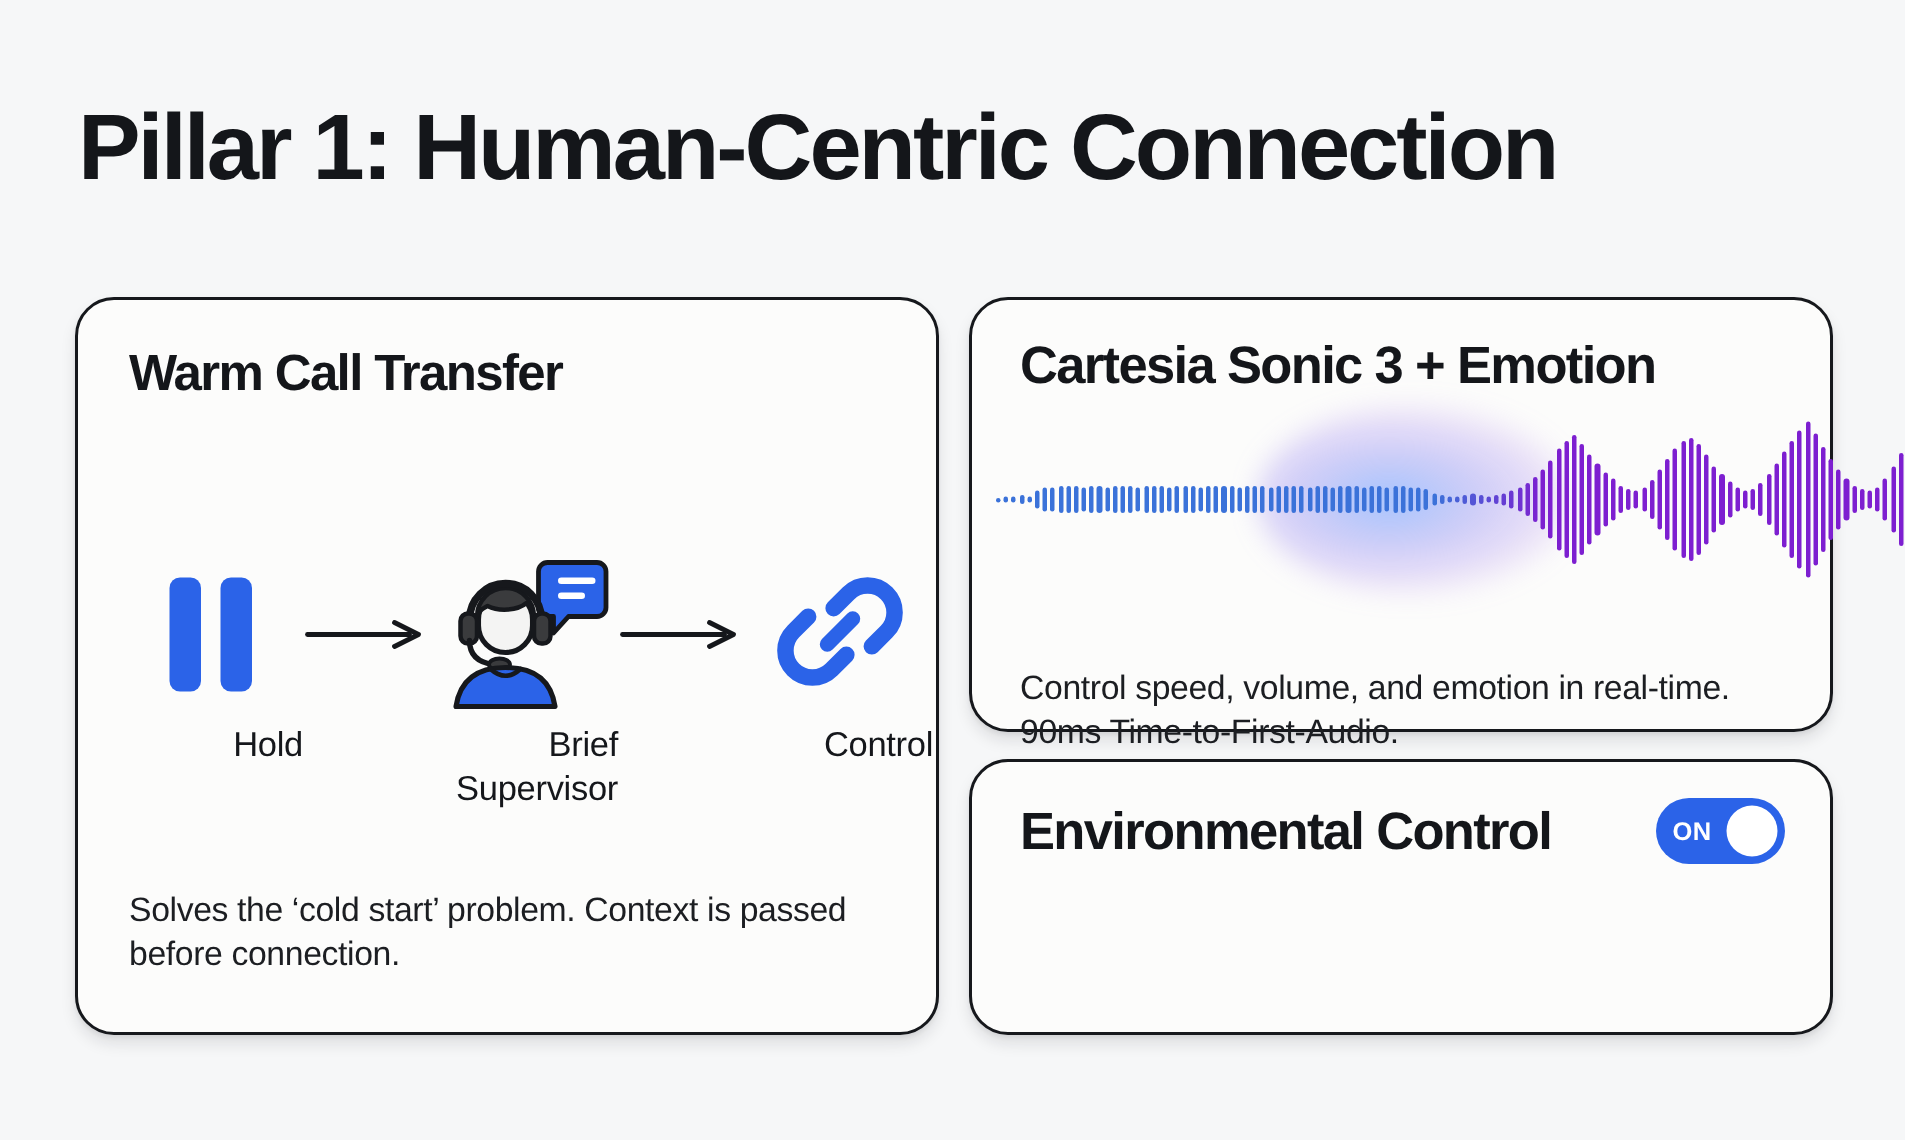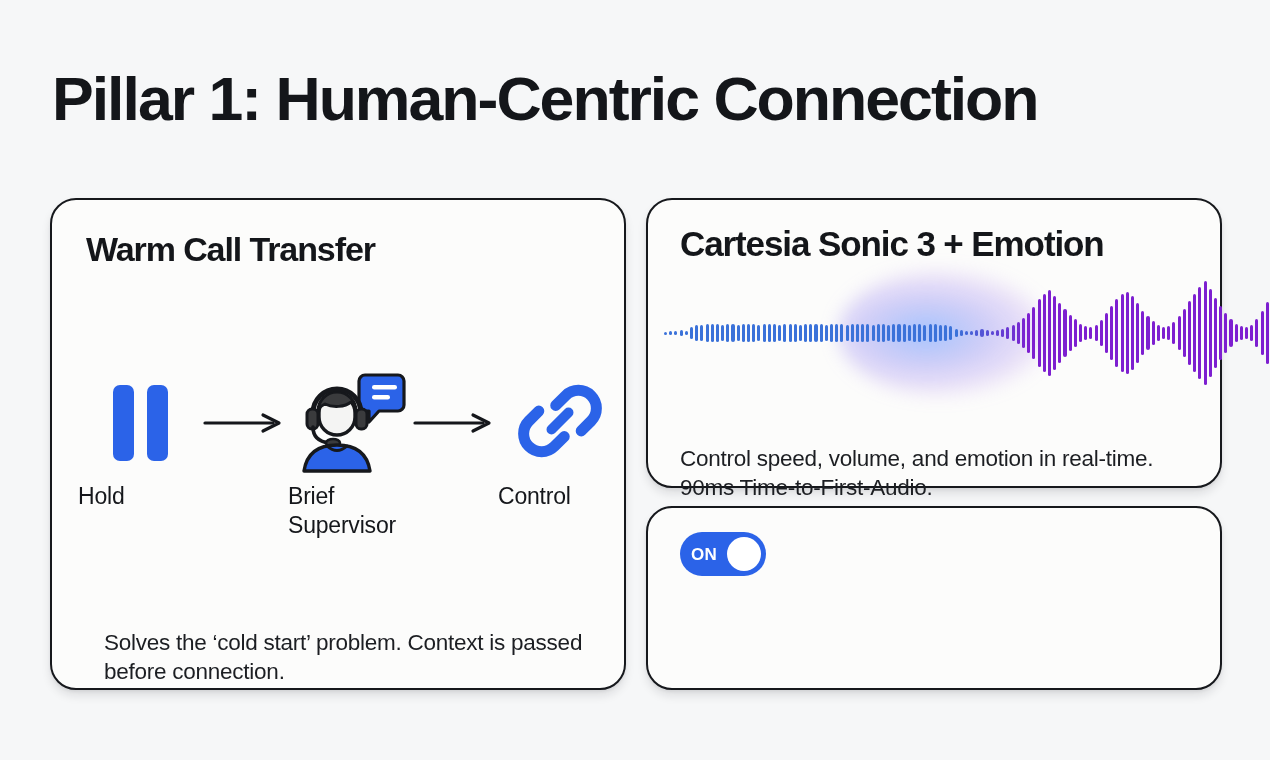--- a/index.html
+++ b/index.html
@@ -142,35 +142,34 @@
     position: absolute;
     left: 26px;
     top: 282px;
     width: 524px;
     display: flex;
     align-items: flex-start;
     justify-content: space-between;
   }
   .label-cell {
     width: 124px;
-    text-align: left;
+    text-align: right;
     font-size: 23px;
     line-height: 1.28;
     letter-spacing: -0.2px;
     color: #15171b;
     flex: 0 0 auto;
   }
   .label-gap { width: 86px; flex: 0 0 auto; }
 
   #warm-transfer-description {
     position: absolute;
-    left: 52px;
+    left: 34px;
     top: 392px;
     width: 502px;
-    margin-top: 36px;
   }
 
   
   .wave-wrap {
     position: absolute;
     left: 10px;
     top: 78px;
     width: 556px;
     height: 110px;
   }
@@ -474,20 +473,21 @@
           <i style="height: 61.5px; background: rgb(125, 31, 208);"></i>
         </div>
     </div>
 
     <div class="card-body" id="cartesia-description">Control speed, volume, and emotion in real-time. 90ms Time-to-First-Audio.</div>
   </div>
 
   <div class="card" id="card-environmental">
 
     <div class="env-head">
+      <div class="card-title">Environmental Control</div>
       <div class="toggle">
         <span class="toggle-label">ON</span>
         <span class="toggle-knob"></span>
       </div>
     </div>
 
   </div>
 
 </div>
 

